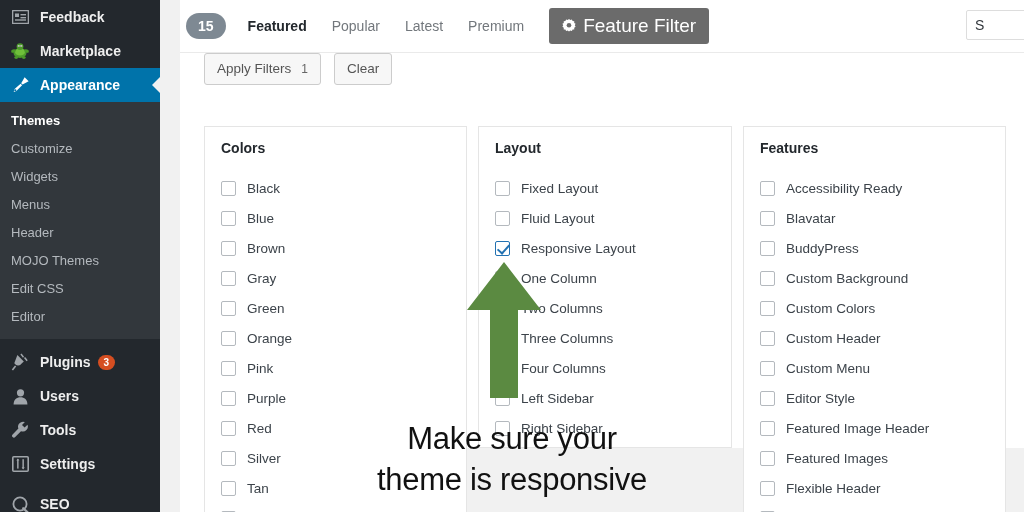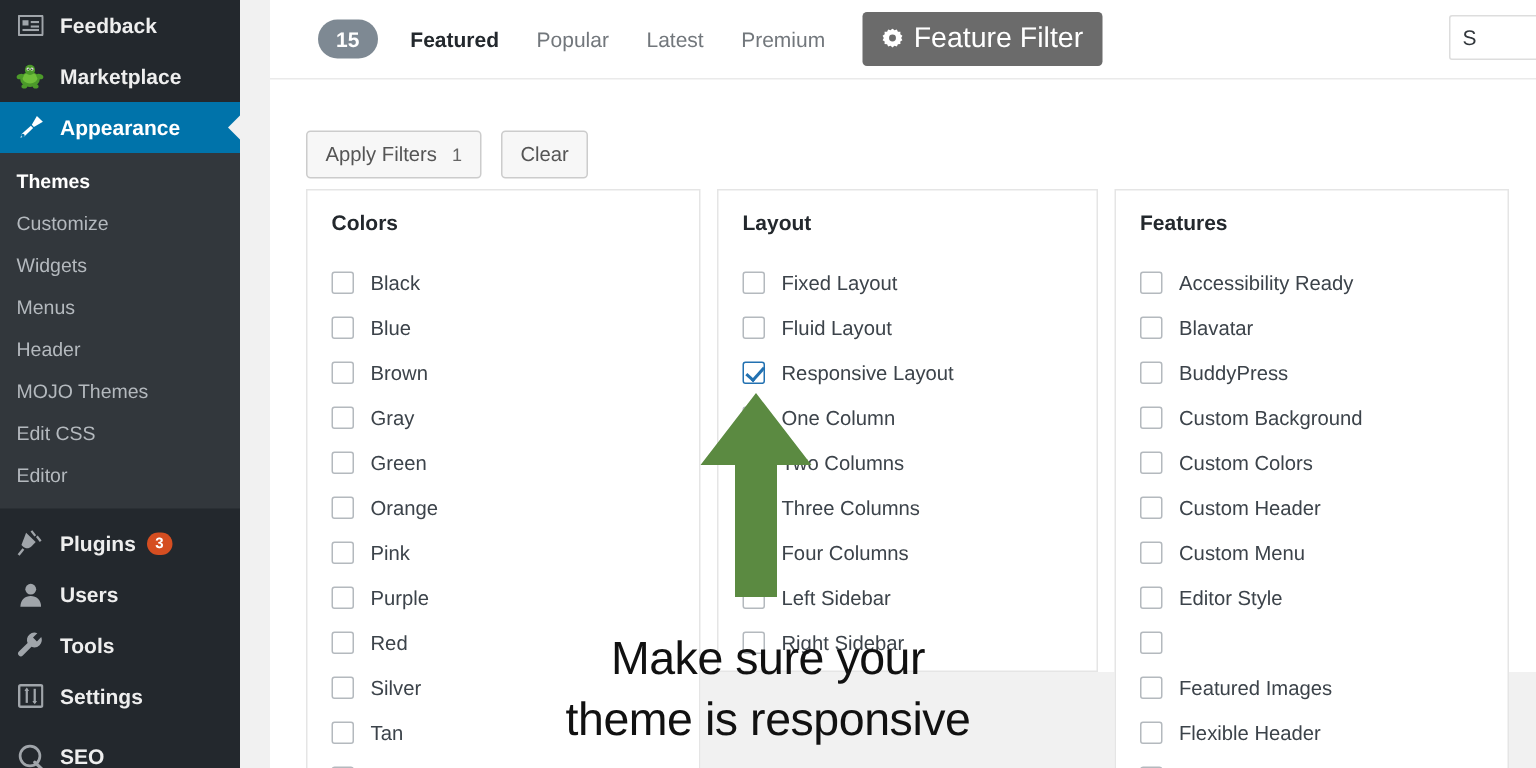--- a/index.html
+++ b/index.html
@@ -60,21 +60,21 @@
   }
   #content {
     position: absolute; left: 20px; top: 0; right: 0; bottom: 0;
     background: #fff;
   }
   
   #tabbar {
     position: relative; height: 53px;
     border-bottom: 1px solid #eaeaea;
     display: flex; align-items: center;
-    padding-left: 32px;
+    padding-left: 6px;
     background: #fff;
   }
   #theme-count {
     background: #7e8993; color: #fff;
     border-radius: 14px; font-size: 14px; font-weight: bold;
     padding: 5px 12px; line-height: 16px; margin-right: 22px;
   }
   .tab-link {
     font-size: 14px; color: #72777c; margin-right: 25px;
     text-decoration: none; white-space: nowrap;
@@ -91,21 +91,21 @@
   }
   #theme-search {
     width: 106px; height: 30px;
     border: 1px solid #ddd; border-radius: 2px;
     font-size: 14px; padding: 2px 8px; color: #32373c;
     font-family: inherit; background: #fff;
   }
 
   
   #filter-actions {
-    height: 66px; display: flex; align-items: flex-end;
+    height: 66px; display: flex; align-items: flex-start;
     padding-left: 24px; gap: 13px; background: #fff;
   }
   .wp-btn {
     background: #f7f7f7; border: 1px solid #ccc; border-radius: 3px;
     color: #555; font-size: 13.5px; font-family: inherit;
     padding: 6px 12px; cursor: pointer; line-height: 18px;
     display: inline-flex; align-items: center; gap: 10px;
   }
   .wp-btn .mini-count { font-size: 12px; color: #666; }
 
@@ -451,20 +451,21 @@
           <label class="cb-row">
               <span class="cb"></span>
               <span>Custom Menu</span>
             </label>
           <label class="cb-row">
               <span class="cb"></span>
               <span>Editor Style</span>
             </label>
           <label class="cb-row">
               <span class="cb"></span>
+              <span>Featured Image Header</span>
             </label>
           <label class="cb-row">
               <span class="cb"></span>
               <span>Featured Images</span>
             </label>
           <label class="cb-row">
               <span class="cb"></span>
               <span>Flexible Header</span>
             </label>
           <label class="cb-row">

